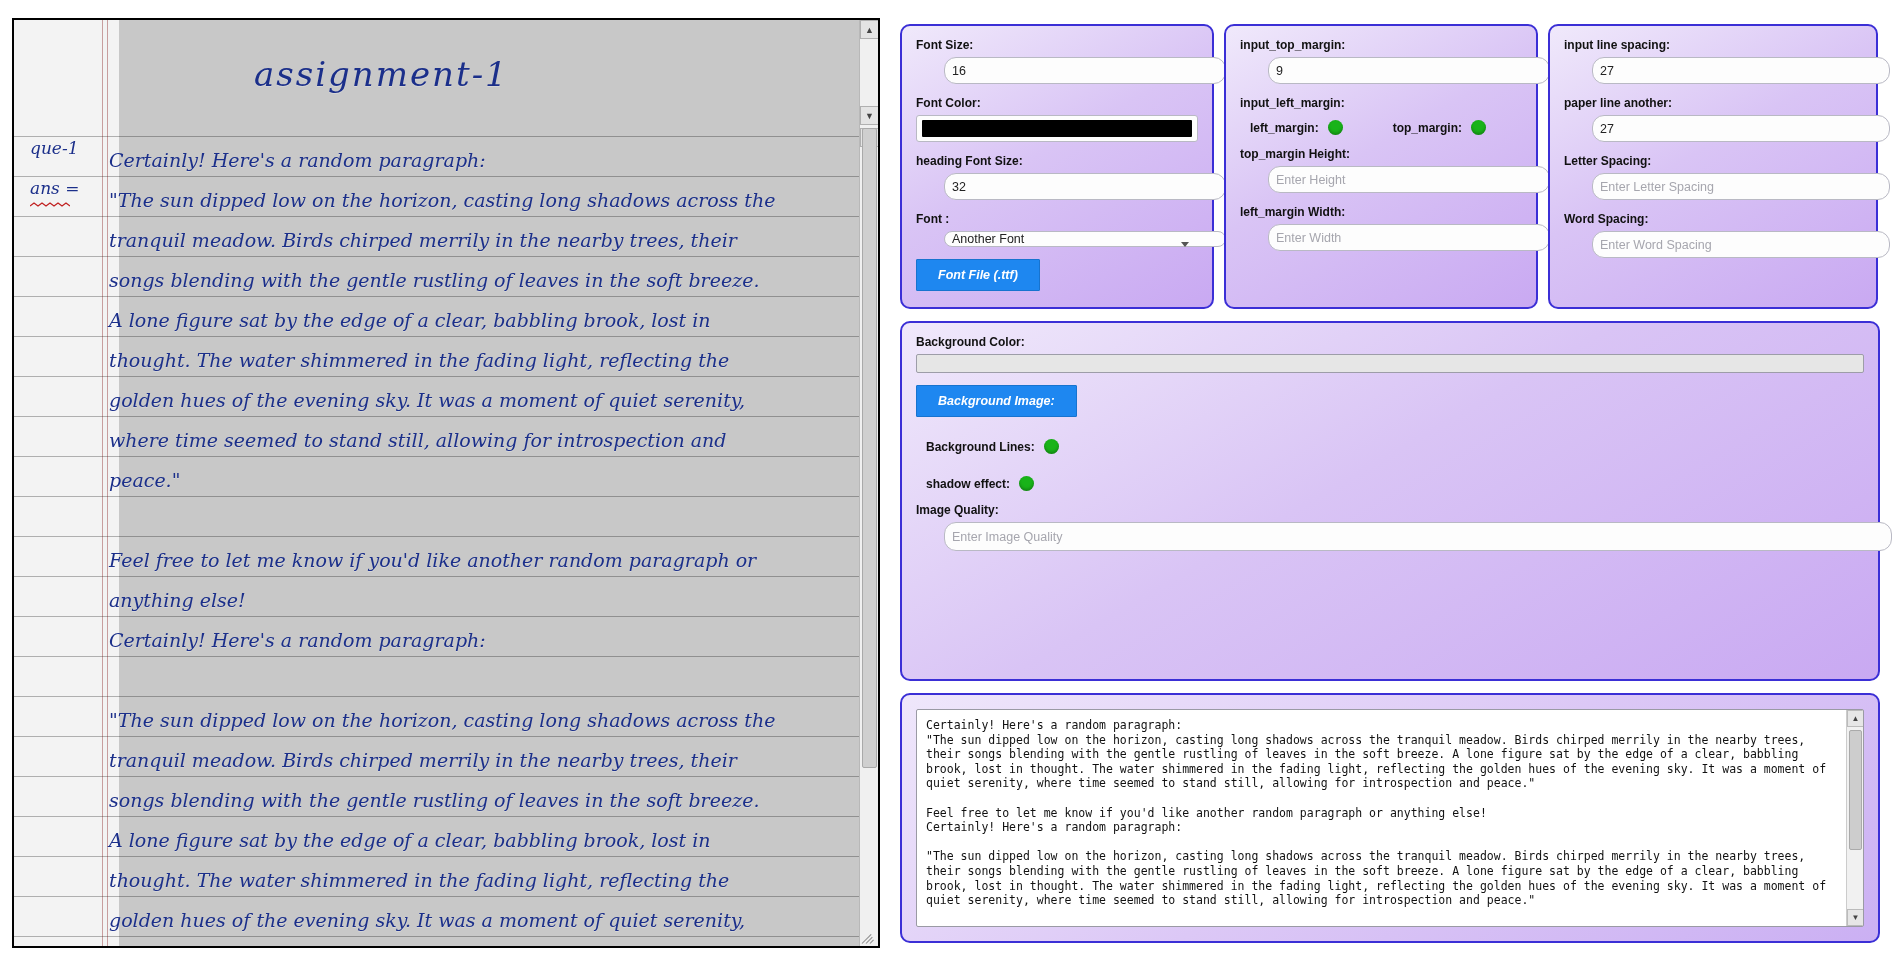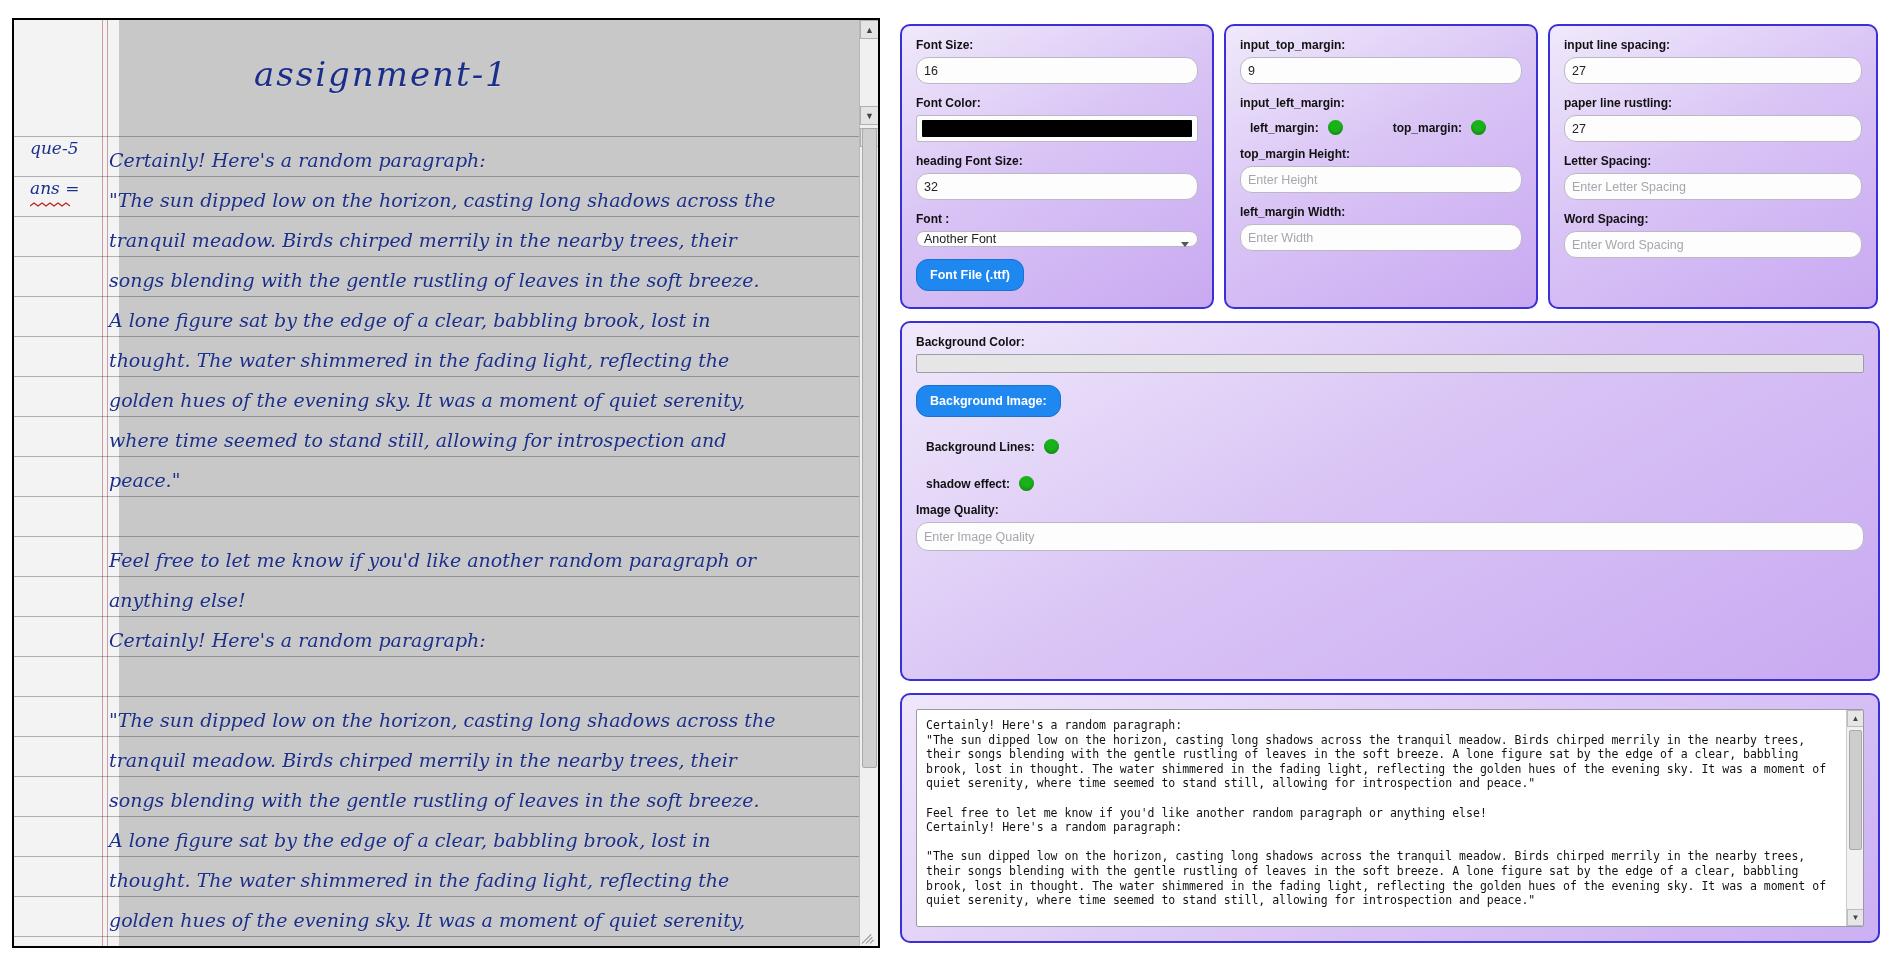--- a/index.html
+++ b/index.html
@@ -150,20 +150,21 @@
     display: block;
     width: 100%;
     height: 27px;
     padding: 0 7px;
     font-size: 12.5px;
     font-family: "Liberation Sans", sans-serif;
     color: #222;
     background: #fdfdfd;
     border: 1px solid #b9b9c4;
     border-radius: 12px;
+    margin-left: 28px;
   }
   .inp::placeholder { color: #a6a6ae; }
   .swatch {
     display: block;
     width: 100%;
     height: 27px;
     border: 1px solid #b9b9c4;
     border-radius: 3px;
     background: #fdfdfd;
     padding: 4px 5px;
@@ -185,28 +186,29 @@
     right: 9px; top: 11px;
     width: 0; height: 0;
     border-left: 4px solid transparent;
     border-right: 4px solid transparent;
     border-top: 5px solid #555;
     pointer-events: none;
   }
   .btn-blue {
     display: inline-block;
     margin-top: 12px;
-    padding: 8px 13px;
+    padding: 8px 21px;
     font-size: 12.5px;
     font-weight: bold;
     color: #fff;
     background: #1e87f0;
     border: 1px solid #1773cf;
-    border-radius: 12px;
+    border-radius: 1px;
     cursor: pointer;
+    font-style: italic;
   }
   .dot {
     display: inline-block;
     width: 15px; height: 15px;
     border-radius: 50%;
     background: #19b319;
     box-shadow: inset 0 -2px 3px rgba(0,0,0,0.25);
     vertical-align: middle;
   }
   .inline-row {
@@ -305,21 +307,21 @@
           <div class="hline" style="top: 796px;"></div>
           <div class="hline" style="top: 836px;"></div>
           <div class="hline" style="top: 876px;"></div>
           <div class="hline" style="top: 916px;"></div>
           <div class="vline" style="left: 88px;"></div>
           <div class="vline" style="left: 93px;"></div>
         </div>
 
       <div class="hand title">assignment-1</div>
 
-      <div class="hand margin" style="top:118px">que-5</div>
+      <div class="hand margin" style="top:118px">que-1</div>
       <div class="hand margin" style="top:158px">ans =</div>
 
       <svg class="squiggle" viewBox="0 0 40 6">
         <path d="M0 4 L4 1 L8 4 L12 1 L16 4 L20 1 L24 4 L28 1 L32 4 L36 1 L40 4" fill="none" stroke="#c02020" stroke-width="1.2"></path>
       </svg>
 
       <div id="hand-body">
           <div class="hand body" style="top: 120px;">Certainly! Here's a random paragraph:</div>
           <div class="hand body" style="top: 160px;">"The sun dipped low on the horizon, casting long shadows across the</div>
           <div class="hand body" style="top: 200px;">tranquil meadow. Birds chirped merrily in the nearby trees, their</div>
@@ -404,21 +406,21 @@
         <input class="inp" type="text" placeholder="Enter Height" style="">
 
         <span class="lbl sp">left_margin Width:</span>
         <input class="inp" type="text" placeholder="Enter Width" style="">
       </div>
 
       <div class="card c3">
         <span class="lbl">input line spacing:</span>
         <input class="inp" type="text" value="27" style="">
 
-        <span class="lbl sp">paper line rustling:</span>
+        <span class="lbl sp">paper line another:</span>
         <input class="inp" type="text" value="27" style="">
 
         <span class="lbl sp">Letter Spacing:</span>
         <input class="inp" type="text" placeholder="Enter Letter Spacing" style="">
 
         <span class="lbl sp">Word Spacing:</span>
         <input class="inp" type="text" placeholder="Enter Word Spacing" style="">
       </div>
     </div>
 

